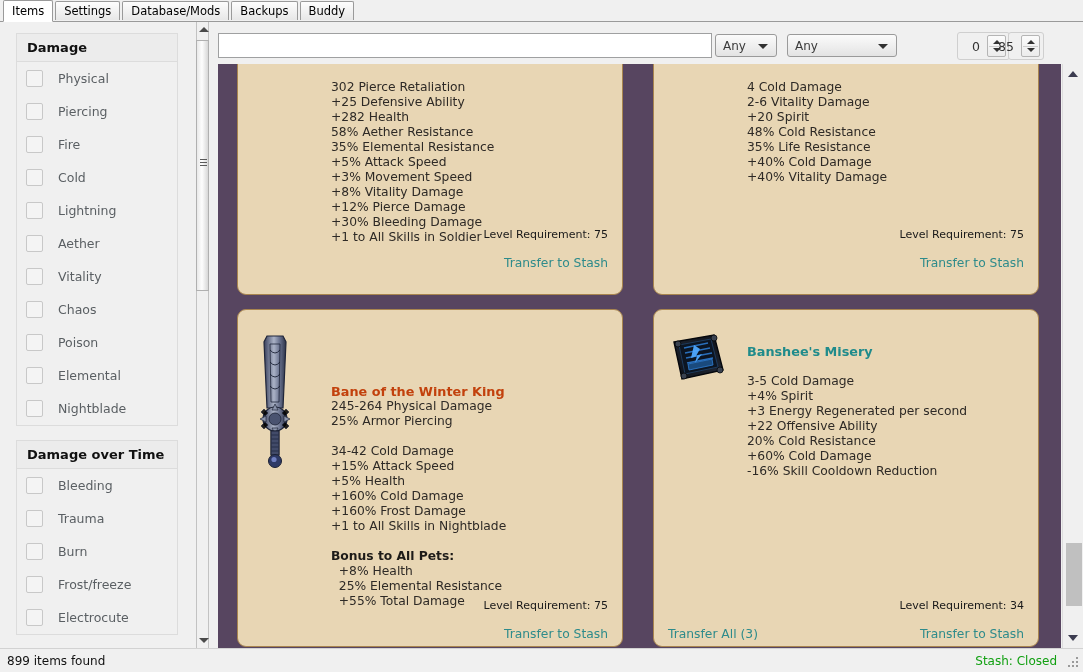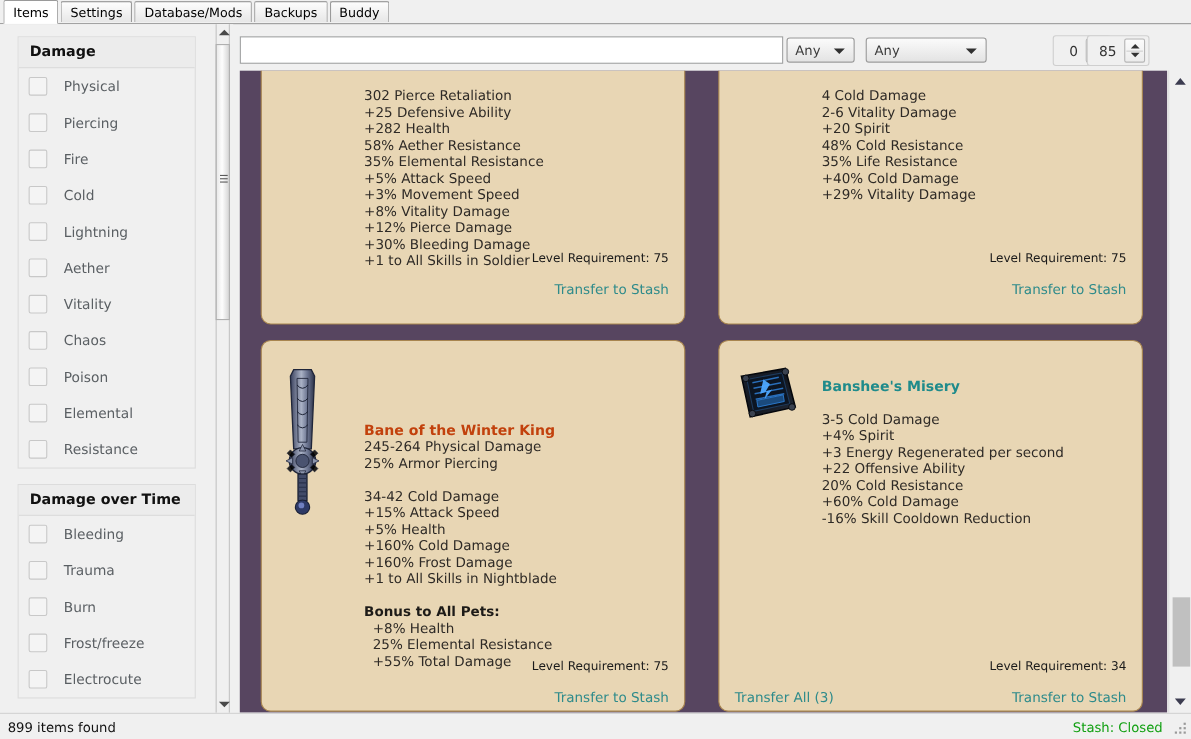--- a/index.html
+++ b/index.html
@@ -171,21 +171,21 @@
   #combo2 { left: 575px; width: 110px; }
 
   .spin {
     position: absolute; top: 2px;
     height: 28px;
     background: #f0f0f0;
     border: 1px solid #cfcfcf;
     border-radius: 3px;
   }
   #spin1 { left: 745px; width: 53px; }
-  #spin2 { left: 776px; width: 57px; }
+  #spin2 { left: 796px; width: 36px; }
   .spin-val {
     position: absolute; left: 0; top: 0; bottom: 0;
     right: 24px;
     display: flex; align-items: center; justify-content: flex-end;
     padding-right: 5px;
     font-size: 12.5px;
     color: #333;
     font-family: "DejaVu Sans", sans-serif;
   }
   .spin-btns {
@@ -371,21 +371,21 @@
         <div class="chk-row">
           <span class="chkbox"></span>
           <span class="chk-label">Poison</span>
         </div>
         <div class="chk-row">
           <span class="chkbox"></span>
           <span class="chk-label">Elemental</span>
         </div>
         <div class="chk-row">
           <span class="chkbox"></span>
-          <span class="chk-label">Resistance</span>
+          <span class="chk-label">Nightblade</span>
         </div>
       </div>
       <div class="group" style="top: 418px;">
         <div class="group-hdr">Damage over Time</div>
         <div class="chk-row">
           <span class="chkbox"></span>
           <span class="chk-label">Bleeding</span>
         </div>
         <div class="chk-row">
           <span class="chkbox"></span>
@@ -448,21 +448,21 @@
   </div>
 
   <div class="itempanel">
     <div class="items-viewport" id="cards">
         <div class="card" id="card-tl" style="left: 19px; top: -80px; width: 386px; height: 311px;">
           <div class="stats" style="left: 93px; top: 95px;"><div>302 Pierce Retaliation</div><div>+25 Defensive Ability</div><div>+282 Health</div><div>58% Aether Resistance</div><div>35% Elemental Resistance</div><div>+5% Attack Speed</div><div>+3% Movement Speed</div><div>+8% Vitality Damage</div><div>+12% Pierce Damage</div><div>+30% Bleeding Damage</div><div>+1 to All Skills in Soldier</div></div>
           <div class="levelreq" style="top: 243px;">Level Requirement: 75</div>
           <div class="link-stash" style="top: 271px;">Transfer to Stash</div>
         </div>
         <div class="card" id="card-tr" style="left: 435px; top: -80px; width: 386px; height: 311px;">
-          <div class="stats" style="left: 93px; top: 95px;"><div>4 Cold Damage</div><div>2-6 Vitality Damage</div><div>+20 Spirit</div><div>48% Cold Resistance</div><div>35% Life Resistance</div><div>+40% Cold Damage</div><div>+29% Vitality Damage</div></div>
+          <div class="stats" style="left: 93px; top: 95px;"><div>4 Cold Damage</div><div>2-6 Vitality Damage</div><div>+20 Spirit</div><div>48% Cold Resistance</div><div>35% Life Resistance</div><div>+40% Cold Damage</div><div>+40% Vitality Damage</div></div>
           <div class="levelreq" style="top: 243px;">Level Requirement: 75</div>
           <div class="link-stash" style="top: 271px;">Transfer to Stash</div>
         </div>
         <div class="card" id="card-bl" style="left: 19px; top: 245px; width: 386px; height: 338px;">
           <div class="icon-slot" style="top: 20px; width: 46px; height: 140px;"><svg width="46" height="140" viewBox="0 0 46 140">
               <defs>
                 <linearGradient id="mg" x1="0" y1="0" x2="1" y2="0">
                   <stop offset="0" stop-color="#39405c"></stop>
                   <stop offset="0.45" stop-color="#aab2c6"></stop>
                   <stop offset="0.7" stop-color="#6b7490"></stop>

